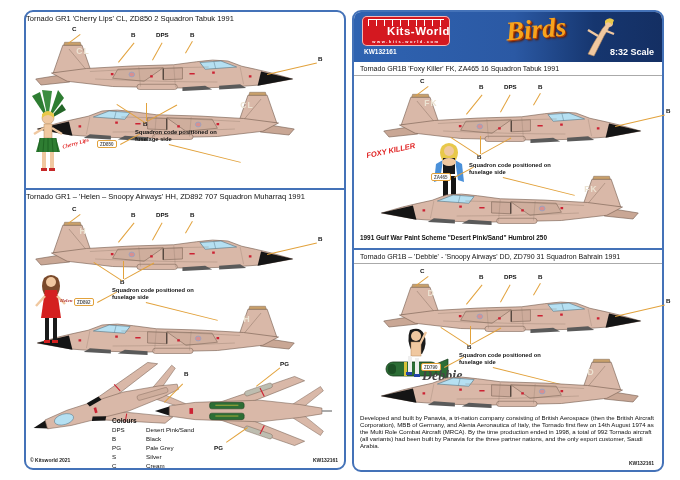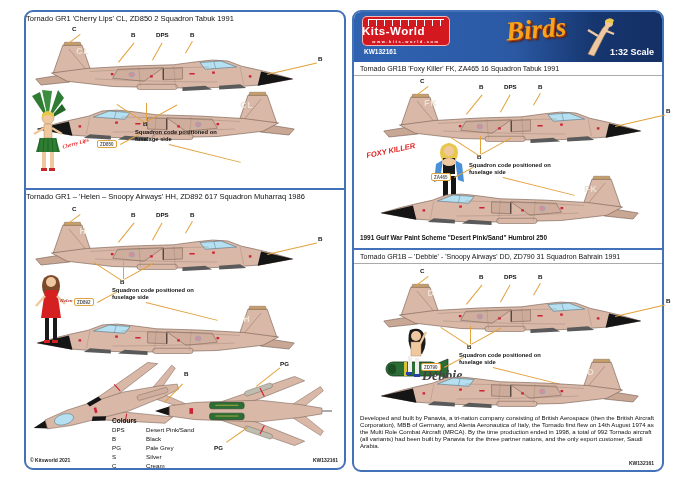--- a/index.html
+++ b/index.html
@@ -32,21 +32,21 @@
               background:#fff;color:#555;font-size:4.5px;font-weight:bold;padding:0.5px 2px;}
   
   .art-name{position:absolute;color:#e02020;font-style:italic;font-weight:bold;}
   
   #hdr{position:absolute;left:0;top:0;right:0;height:50px;border-radius:7px 7px 0 0;
        background:linear-gradient(90deg,#2f63b1 0%,#2b59a4 52%,#16366f 78%,#142f63 100%);}
   .kw-logo{position:absolute;left:8px;top:4px;width:88px;height:30px;background:#d41820;
            border-radius:5px;box-shadow:0 0 0 1px #f3b9b9 inset;}
   .kw-sprue{position:absolute;left:6px;right:6px;top:3px;height:6px;border-top:1.5px solid #fff;
             background:repeating-linear-gradient(90deg,#fff 0 1.5px,transparent 1.5px 8px);}
-  .kw-name{position:absolute;left:0;right:0;top:9px;text-align:left;color:#fff;font-weight:bold;
+  .kw-name{position:absolute;left:0;right:0;top:9px;text-align:right;color:#fff;font-weight:bold;
            font-size:11.5px;letter-spacing:0.5px;}
   .kw-url{position:absolute;left:0;right:0;top:23px;text-align:center;color:#fff;font-size:4px;
           letter-spacing:1.6px;font-weight:bold;}
   .kw-sheet{position:absolute;left:10px;top:36px;color:#fff;font-weight:bold;font-size:6.5px;}
   .war{position:absolute;left:100px;top:1px;font-size:31px;font-weight:bold;letter-spacing:-2px;
        color:#c9c9c9;text-shadow:1px 1px 0 #5a5a5a,-1px -1px 0 #fdfdfd,2px 2px 2px #222;}
   .birds{position:absolute;left:152px;top:2px;font-family:"Liberation Serif",serif;font-style:italic;
          font-weight:bold;font-size:27px;color:#f7a41d;transform:rotate(-5deg);
          text-shadow:1px 1px 0 #b33a00,2px 2px 2px #5c1a00;}
   .scale{position:absolute;right:8px;bottom:5px;color:#fff;font-weight:bold;font-size:9px;}
@@ -165,21 +165,21 @@
   <span class="serial-tag">ZD850</span>
   <div class="cline" style="left:-18px;top:-16px;width:34px;transform:rotate(33deg)"></div>
   <div class="cline v" style="left:11px;top:-17px;height:18px"></div>
   <div class="cline" style="left:12px;top:1px;width:34px;transform:rotate(-29deg)"></div>
   <div class="cline" style="left:-15px;top:24px;width:22px;transform:rotate(-28deg)"></div>
   <div class="cline" style="left:34px;top:24px;width:74px;transform:rotate(14deg)"></div>
 </div>
   </div>
 
   <div class="subsec" style="top:178px;height:276px;">
-    <div class="sec-title center">Tornado GR1 – 'Helen – Snoopy Airways' HH, ZD892 617 Squadron Muharraq 1986</div>
+    <div class="sec-title center">Tornado GR1 – 'Helen – Snoopy Airways' HH, ZD892 707 Squadron Muharraq 1991</div>
     <div class="row" style="left:8px;top:12px">
   <div class="plane">
   <svg viewBox="0 0 300 80" preserveAspectRatio="none">
     <polygon points="2,52 34,46 41,56 8,60" fill="#c9a795" stroke="#7b6355" stroke-width="0.8"></polygon>
     <polygon points="22,44 33,7 55,7 66,44" fill="#d9b8a8" stroke="#7b6355" stroke-width="0.8"></polygon>
     <polygon points="34,7 54,7 53,3 35,3" fill="#c9a06a" stroke="#7b6355" stroke-width="0.6"></polygon>
     <line x1="40" y1="12" x2="60" y2="40" stroke="#7b6355" stroke-width="0.5"></line>
     <path d="M20,44 L60,38 Q110,34 160,33 L186,29 Q205,25 222,28 L238,35 Q258,40 272,44 L296,52 L258,60 Q220,64 170,64 L90,62 L38,55 Z" fill="#d9b8a8" stroke="#7b6355" stroke-width="0.8"></path>
     <polygon points="148,38 170,37 170,52 148,53" fill="#cdab9b" stroke="#7b6355" stroke-width="0.7"></polygon>
     <line x1="148" y1="38" x2="148" y2="53" stroke="#4a3f38" stroke-width="1.4"></line>
@@ -344,21 +344,21 @@
     </div>
     <div class="kw-sheet">KW132161</div>
     <div class="birds">Birds</div>
     <svg class="abs" style="left:228px;top:4px" width="34" height="42" viewBox="0 0 34 42">
       <path d="M6,38 Q12,26 16,20 Q20,12 26,6 Q28,4 30,6 Q26,14 22,20 Q18,28 12,40 Z" fill="#f0c8a0" stroke="#b5895e" stroke-width="0.6"></path>
       <circle cx="27" cy="7" r="4" fill="#f0c8a0"></circle>
       <path d="M23,5 Q27,0 32,4 L30,9 Q27,4 23,8 Z" fill="#e8c84a"></path>
       <line x1="16" y1="20" x2="6" y2="14" stroke="#f0c8a0" stroke-width="2.4"></line>
       <line x1="22" y1="14" x2="32" y2="18" stroke="#f0c8a0" stroke-width="2.4"></line>
     </svg>
-    <div class="scale">1:32 Scale</div>
+    <div class="scale">8:32 Scale</div>
   </div>
 
   <div class="subsec" style="top:50px;height:186px;border-bottom:2px solid #4472b8;">
     <div class="sec-title leftal">Tornado GR1B 'Foxy Killer' FK, ZA465 16 Squadron Tabuk 1991</div>
     <div class="row" style="left:28px;top:12px">
   <div class="plane">
   <svg viewBox="0 0 300 80" preserveAspectRatio="none">
     <polygon points="2,52 34,46 41,56 8,60" fill="#c9a795" stroke="#7b6355" stroke-width="0.8"></polygon>
     <polygon points="22,44 33,7 55,7 66,44" fill="#d9b8a8" stroke="#7b6355" stroke-width="0.8"></polygon>
     <polygon points="34,7 54,7 53,3 35,3" fill="#c9a06a" stroke="#7b6355" stroke-width="0.6"></polygon>

